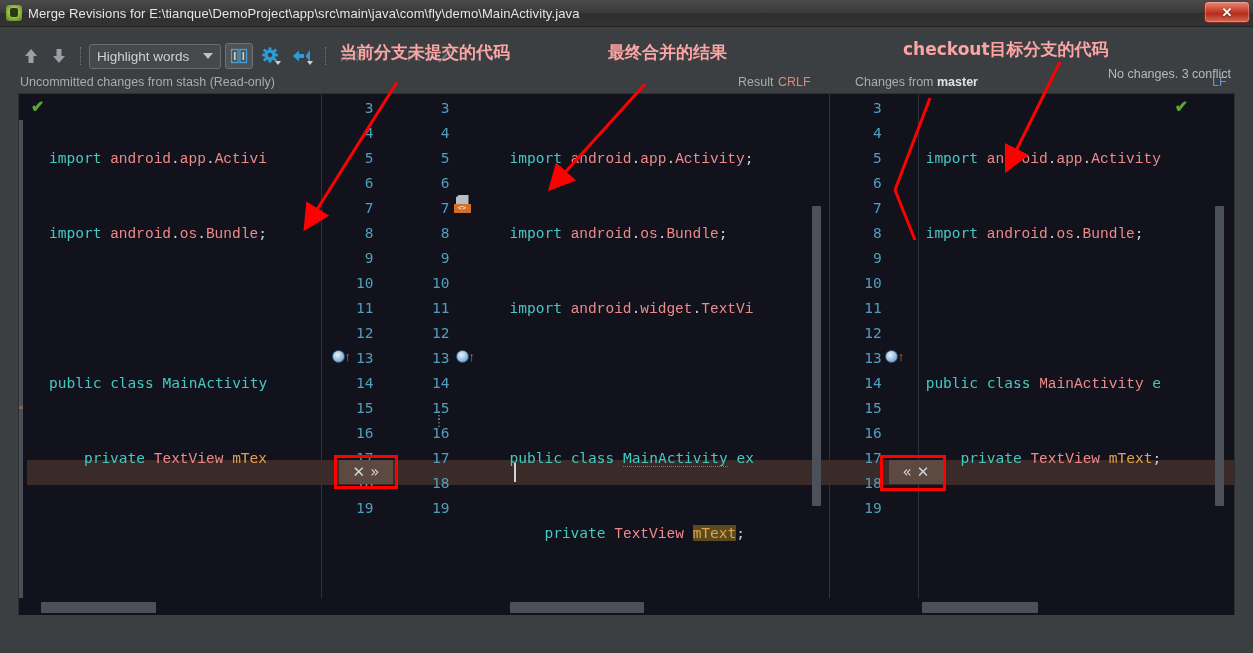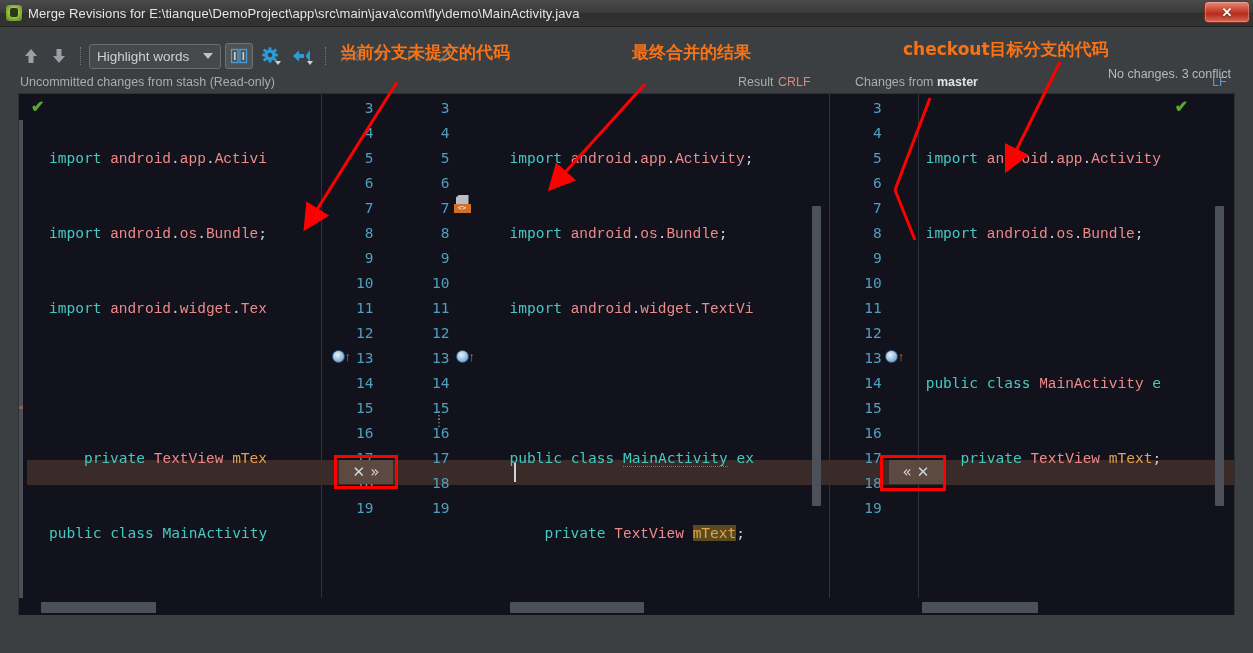--- a/index.html
+++ b/index.html
@@ -184,21 +184,21 @@
   }
   .footer-left { position: absolute; left: 20px; top: 46px; display: flex; gap: 10px; }
   .footer-right { position: absolute; right: 18px; top: 40px; display: flex; gap: 8px; }
   .watermark {
     position: absolute; right: 8px; bottom: 6px; color: #cfd3d6; font-size: 14.5px;
     font-family: "Liberation Sans", sans-serif; text-shadow: 0 1px 2px rgba(0,0,0,.7);
   }
 
   
   .annot {
-    position: absolute; color: #f97316; font-weight: bold; white-space: nowrap;
+    position: absolute; color: #fca5a5; font-weight: bold; white-space: nowrap;
     font-family: "DejaVu Sans", sans-serif;
   }
   .ann-cn { font-size: 17px; }
   .ann-mix { font-size: 17px; text-align: right; }
   svg.arrows { position: absolute; left: 0; top: 0; width: 1253px; height: 653px; pointer-events: none; }
 </style>
 </head>
 <body>
 
 <div id="app">
@@ -313,24 +313,23 @@
 
         <div style="position:absolute;left:12px;top:3px;">
           <span class="check-green">✔</span>
         </div>
 
         <div class="row-conflict" style="position:absolute;left:8px;top:366px;width:294px;height:25px;"></div>
 
         <div class="code" style="left:30px;">
           <div class="ln"><span class="kw">import</span> <span class="typ">android</span><span class="pl">.</span><span class="typ">app</span><span class="pl">.</span><span class="typ">Activi</span></div>
           <div class="ln"><span class="kw">import</span> <span class="typ">android</span><span class="pl">.</span><span class="typ">os</span><span class="pl">.</span><span class="typ">Bundle</span><span class="pl">;</span></div>
-          <div class="ln"><span class="kw">import</span> <span class="typ">android</span><span class="pl">.</span><span class="typ">widget</span><span class="pl">.</span><span class="typ">Tex</span></div>
           <div class="ln"> </div>
+          <div class="ln"><span class="kw">public</span> <span class="kw">class</span> <span class="kw">MainActivity</span></div>
           <div class="ln">    <span class="kw">private</span> <span class="typ">TextView</span> <span class="id">mTex</span></div>
-          <div class="ln"><span class="kw">public</span> <span class="kw">class</span> <span class="kw">MainActivity</span></div>
           <div class="ln"> </div>
           
           
           
           
           
           
           
           
           
@@ -525,16 +524,16 @@
       </marker>
     </defs>
     <line x1="397" y1="82" x2="313" y2="216" stroke="#ff0000" stroke-width="3" marker-end="url(#ah)"></line>
     <line x1="645" y1="84" x2="560" y2="178" stroke="#ff0000" stroke-width="3" marker-end="url(#ah)"></line>
     <line x1="1060" y1="62" x2="1013" y2="157" stroke="#ff0000" stroke-width="3" marker-end="url(#ah)"></line>
     <line x1="930" y1="98" x2="895" y2="190" stroke="#ff0000" stroke-width="3"></line>
     <line x1="895" y1="190" x2="915" y2="240" stroke="#ff0000" stroke-width="3"></line>
   </svg>
 
   <div class="annot ann-cn" style="left:340px; top:41px;">当前分支未提交的代码</div>
-  <div class="annot ann-cn" style="left:608px; top:41px;margin-left:24px;">最终合并的结果</div>
+  <div class="annot ann-cn" style="left:608px; top:41px;">最终合并的结果</div>
   <div class="annot ann-mix" style="left:903px; top:38px;">checkout目标分支的代码</div>
 
 </div>
 
 </body></html>

